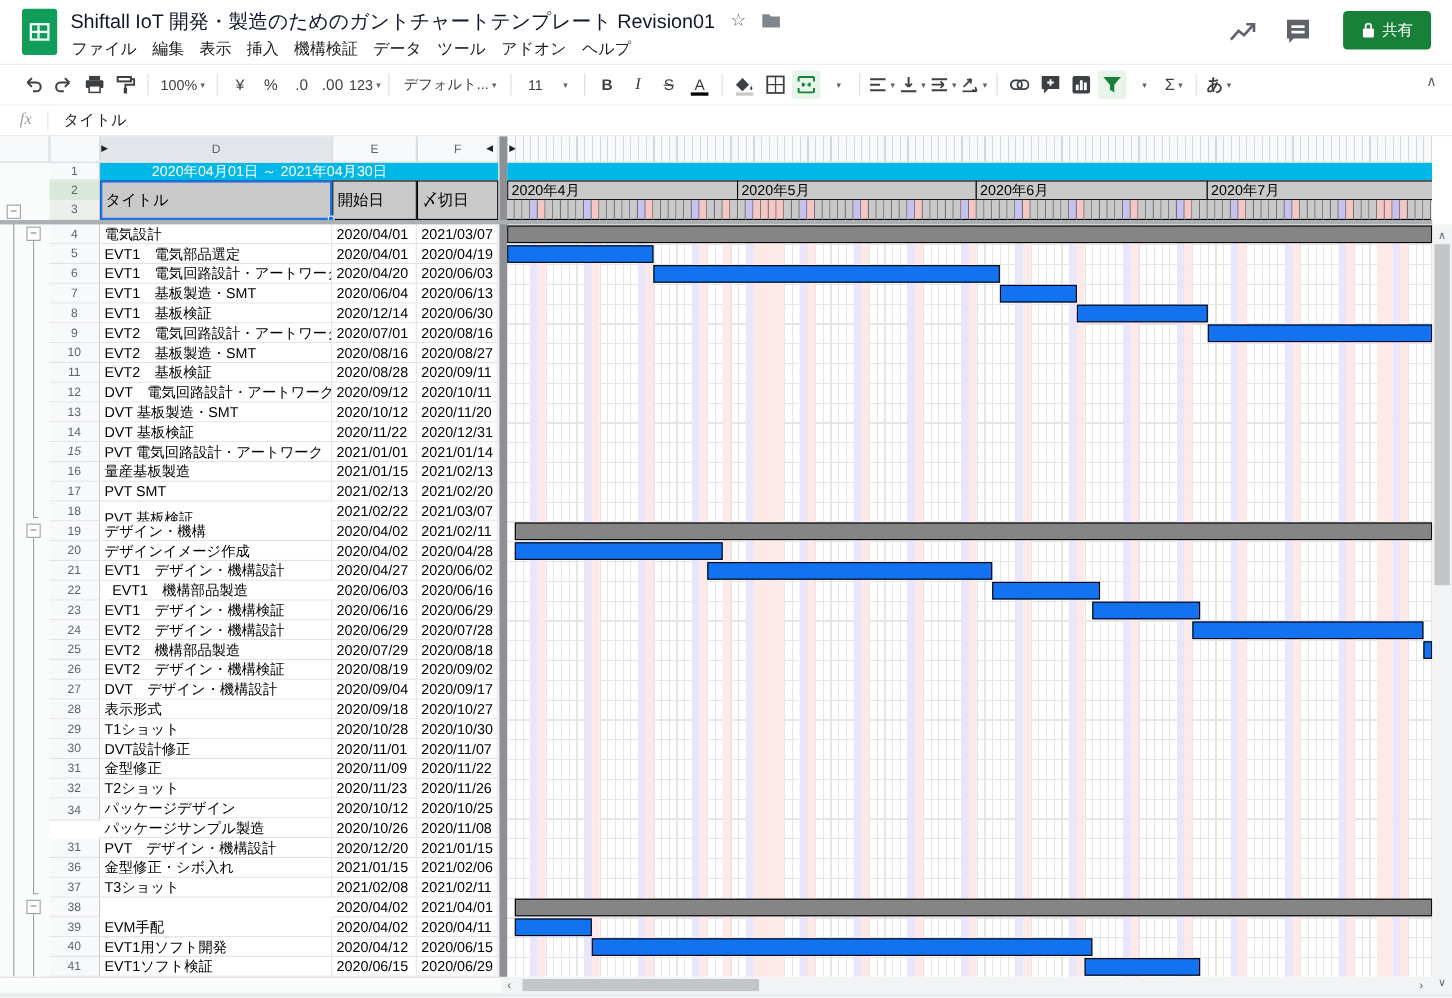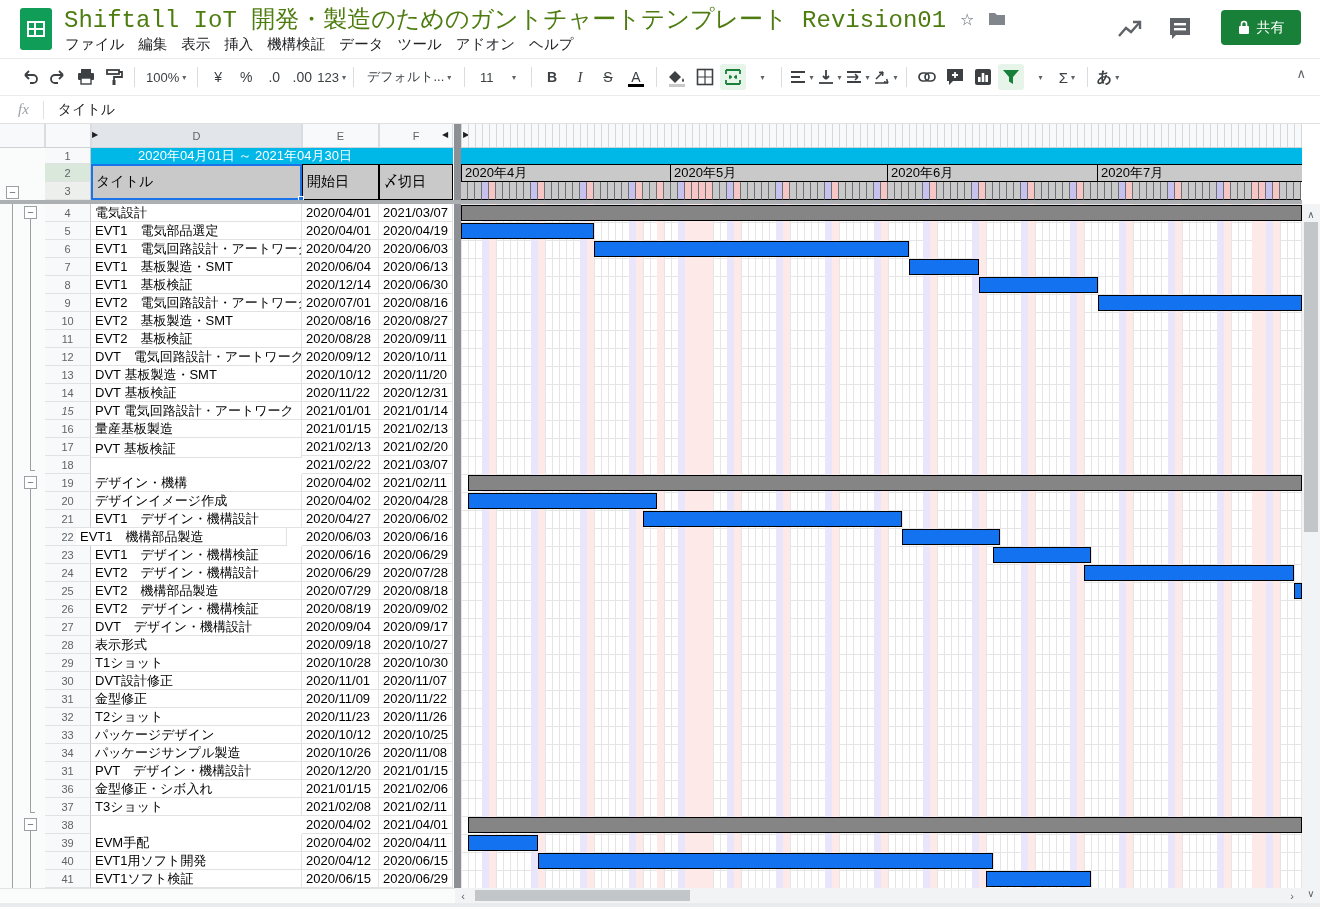--- a/index.html
+++ b/index.html
@@ -10,21 +10,21 @@
   }
   
   .titlebar { position:absolute; left:0; top:0; width:1320px; height:58px; background:#fff; }
   .sheets-logo { position:absolute; left:20px; top:8px; width:32px; height:42px;
     background:var(--logo-green); border-radius:3px; }
   .sheets-logo .grid { position:absolute; left:7px; top:13px; width:18px; height:16px;
     border:2px solid #fff; }
   .sheets-logo .grid::before { content:""; position:absolute; left:0; top:5px; width:14px; height:2px; background:#fff; }
   .sheets-logo .grid::after { content:""; position:absolute; left:5px; top:0; width:2px; height:12px; background:#fff; }
   .title-row { position:absolute; left:64px; top:6px; height:26px; display:flex; align-items:center; }
-  .doc-title { font-size:24px; color:#4d7c0f; white-space:nowrap;font-family:Liberation Mono, monospace; }
+  .doc-title { font-size:18px; color:#0f172a; white-space:nowrap; }
   .star { font-size:16px; color:#5f6368; margin-left:14px; }
   .folder-icon { margin-left:14px; display:inline-flex; }
   .menubar { position:absolute; left:58px; top:33px; display:flex; align-items:center; height:22px; }
   .menu-item { font-size:14.5px; padding:1px 7px; border-radius:3px; color:#202124; cursor:default; white-space:nowrap; }
   .save-status { font-size:14px; color:#5f6368; text-decoration:underline; margin-left:12px; white-space:nowrap; }
   .tb-right-icon { position:absolute; top:15px; width:30px; height:28px; display:flex; align-items:center; justify-content:center; }
   .share-btn { position:absolute; right:19px; top:10px; width:80px; height:35px;
     background:var(--share-green); color:#fff; border:none; border-radius:4px;
     font-size:14px; display:flex; align-items:center; justify-content:center; gap:7px;
     font-family:inherit; }
@@ -392,37 +392,37 @@
       <div class="cell" style="left: 379px; top: 254px; width: 74px; height: 18px;">2021/01/14</div>
       <div class="rownum" style="top: 272px; height: 18px;">16</div>
       <div class="cell" style="left: 91px; top: 272px; width: 211px; height: 18px;">量産基板製造</div>
       <div class="cell" style="left: 302px; top: 272px; width: 77px; height: 18px;">2021/01/15</div>
       <div class="cell" style="left: 379px; top: 272px; width: 74px; height: 18px;">2021/02/13</div>
       <div class="rownum" style="top: 290px; height: 18px;">17</div>
       <div class="cell" style="left: 91px; top: 290px; width: 211px; height: 18px;">PVT SMT</div>
       <div class="cell" style="left: 302px; top: 290px; width: 77px; height: 18px;">2021/02/13</div>
       <div class="cell" style="left: 379px; top: 290px; width: 74px; height: 18px;">2021/02/20</div>
       <div class="rownum" style="top: 308px; height: 18px;">18</div>
-      <div class="cell" style="left: 91px; top: 292px; width: 211px; height: 18px;">PVT 基板検証</div>
+      <div class="cell" style="left: 91px; top: 314px; width: 211px; height: 18px;">PVT 基板検証</div>
       <div class="cell" style="left: 302px; top: 308px; width: 77px; height: 18px;">2021/02/22</div>
       <div class="cell" style="left: 379px; top: 308px; width: 74px; height: 18px;">2021/03/07</div>
       <div class="rownum" style="top: 326px; height: 18px;">19</div>
       <div class="cell" style="left: 91px; top: 326px; width: 211px; height: 18px;">デザイン・機構</div>
       <div class="cell" style="left: 302px; top: 326px; width: 77px; height: 18px;">2020/04/02</div>
       <div class="cell" style="left: 379px; top: 326px; width: 74px; height: 18px;">2021/02/11</div>
       <div class="rownum" style="top: 344px; height: 18px;">20</div>
       <div class="cell" style="left: 91px; top: 344px; width: 211px; height: 18px;">デザインイメージ作成</div>
       <div class="cell" style="left: 302px; top: 344px; width: 77px; height: 18px;">2020/04/02</div>
       <div class="cell" style="left: 379px; top: 344px; width: 74px; height: 18px;">2020/04/28</div>
       <div class="rownum" style="top: 362px; height: 18px;">21</div>
       <div class="cell" style="left: 91px; top: 362px; width: 211px; height: 18px;">EVT1　デザイン・機構設計</div>
       <div class="cell" style="left: 302px; top: 362px; width: 77px; height: 18px;">2020/04/27</div>
       <div class="cell" style="left: 379px; top: 362px; width: 74px; height: 18px;">2020/06/02</div>
       <div class="rownum" style="top: 380px; height: 18px;">22</div>
-      <div class="cell" style="left: 76px; top: 380px; width: 211px; height: 18px;">EVT1　機構部品製造</div>
+      <div class="cell" style="left: 98px; top: 380px; width: 211px; height: 18px;">EVT1　機構部品製造</div>
       <div class="cell" style="left: 302px; top: 380px; width: 77px; height: 18px;">2020/06/03</div>
       <div class="cell" style="left: 379px; top: 380px; width: 74px; height: 18px;">2020/06/16</div>
       <div class="rownum" style="top: 398px; height: 18px;">23</div>
       <div class="cell" style="left: 91px; top: 398px; width: 211px; height: 18px;">EVT1　デザイン・機構検証</div>
       <div class="cell" style="left: 302px; top: 398px; width: 77px; height: 18px;">2020/06/16</div>
       <div class="cell" style="left: 379px; top: 398px; width: 74px; height: 18px;">2020/06/29</div>
       <div class="rownum" style="top: 416px; height: 18px;">24</div>
       <div class="cell" style="left: 91px; top: 416px; width: 211px; height: 18px;">EVT2　デザイン・機構設計</div>
       <div class="cell" style="left: 302px; top: 416px; width: 77px; height: 18px;">2020/06/29</div>
       <div class="cell" style="left: 379px; top: 416px; width: 74px; height: 18px;">2020/07/28</div>
@@ -455,21 +455,21 @@
       <div class="cell" style="left: 302px; top: 542px; width: 77px; height: 18px;">2020/11/09</div>
       <div class="cell" style="left: 379px; top: 542px; width: 74px; height: 18px;">2020/11/22</div>
       <div class="rownum" style="top: 560px; height: 18px;">32</div>
       <div class="cell" style="left: 91px; top: 560px; width: 211px; height: 18px;">T2ショット</div>
       <div class="cell" style="left: 302px; top: 560px; width: 77px; height: 18px;">2020/11/23</div>
       <div class="cell" style="left: 379px; top: 560px; width: 74px; height: 18px;">2020/11/26</div>
       <div class="rownum" style="top: 578px; height: 18px;">33</div>
       <div class="cell" style="left: 91px; top: 578px; width: 211px; height: 18px;">パッケージデザイン</div>
       <div class="cell" style="left: 302px; top: 578px; width: 77px; height: 18px;">2020/10/12</div>
       <div class="cell" style="left: 379px; top: 578px; width: 74px; height: 18px;">2020/10/25</div>
-      <div class="rownum" style="top: 596px; height: 18px;">34</div>
+      <div class="rownum" style="top: 580px; height: 18px;">34</div>
       <div class="cell" style="left: 91px; top: 596px; width: 211px; height: 18px;">パッケージサンプル製造</div>
       <div class="cell" style="left: 302px; top: 596px; width: 77px; height: 18px;">2020/10/26</div>
       <div class="cell" style="left: 379px; top: 596px; width: 74px; height: 18px;">2020/11/08</div>
       <div class="rownum" style="top: 614px; height: 18px;">31</div>
       <div class="cell" style="left: 91px; top: 614px; width: 211px; height: 18px;">PVT　デザイン・機構設計</div>
       <div class="cell" style="left: 302px; top: 614px; width: 77px; height: 18px;">2020/12/20</div>
       <div class="cell" style="left: 379px; top: 614px; width: 74px; height: 18px;">2021/01/15</div>
       <div class="rownum" style="top: 632px; height: 18px;">36</div>
       <div class="cell" style="left: 91px; top: 632px; width: 211px; height: 18px;">金型修正・シボ入れ</div>
       <div class="cell" style="left: 302px; top: 632px; width: 77px; height: 18px;">2021/01/15</div>

